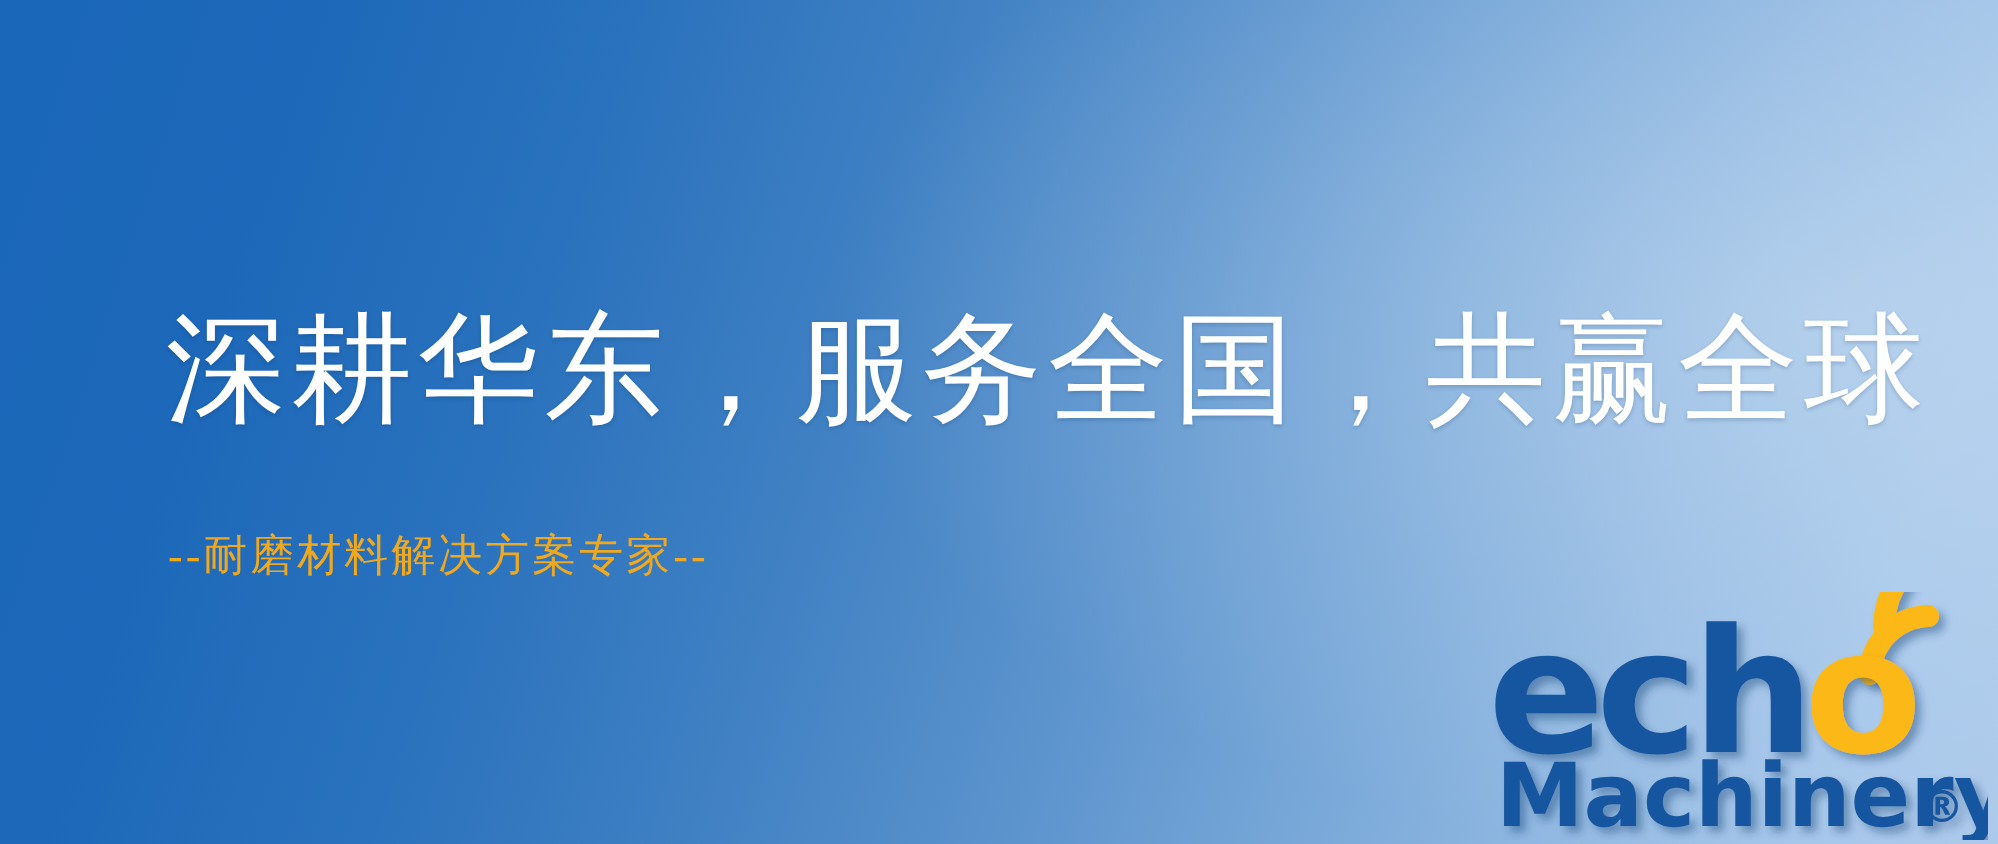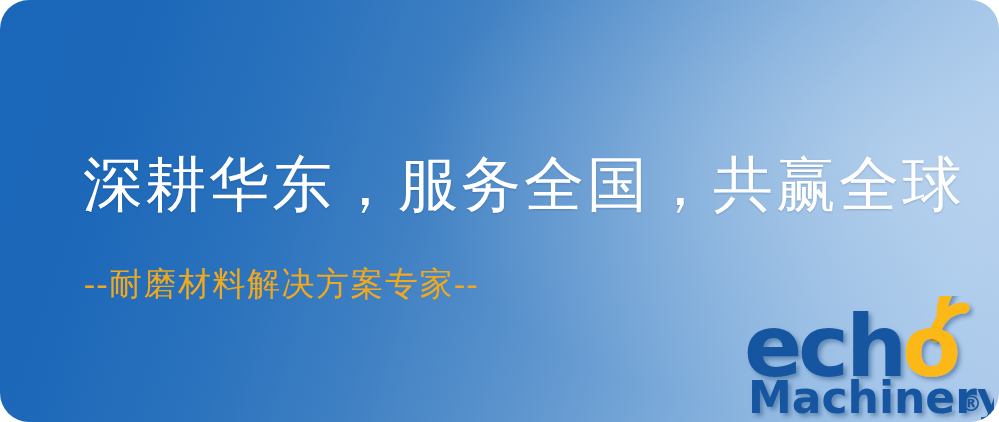--- a/index.html
+++ b/index.html
@@ -17,21 +17,20 @@
         #1a66b8 0%,
         #1d68b9 14%,
         #2a72bd 28%,
         #3f80c3 42%,
         #5b93cd 56%,
         #7aa9d9 70%,
         #95bbe3 82%,
         #a6c7ea 92%,
         #acc9ea 100%);
     font-family: "Liberation Sans", sans-serif;
-    border-radius: 29px;
   }
   
   #banner::after {
     content: "";
     position: absolute;
     inset: 0;
     background: radial-gradient(ellipse 70% 90% at 92% 38%,
                 rgba(200,221,242,0.55) 0%,
                 rgba(200,221,242,0.18) 45%,
                 rgba(200,221,242,0) 72%);
@@ -50,21 +49,21 @@
     white-space: nowrap;
     z-index: 3;
     text-shadow: 0 1px 2px rgba(10,50,100,0.22);
   }
 
   #subtitle {
     position: absolute;
     left: 84px;
     top: 265px;
     font-family: "Liberation Serif", "DejaVu Serif", serif;
-    font-size: 33px;
+    font-size: 22px;
     line-height: 1.2;
     color: #f0a81e;
     letter-spacing: 1.5px;
     white-space: nowrap;
     z-index: 3;
   }
 
   
   #logo {
     position: absolute;

